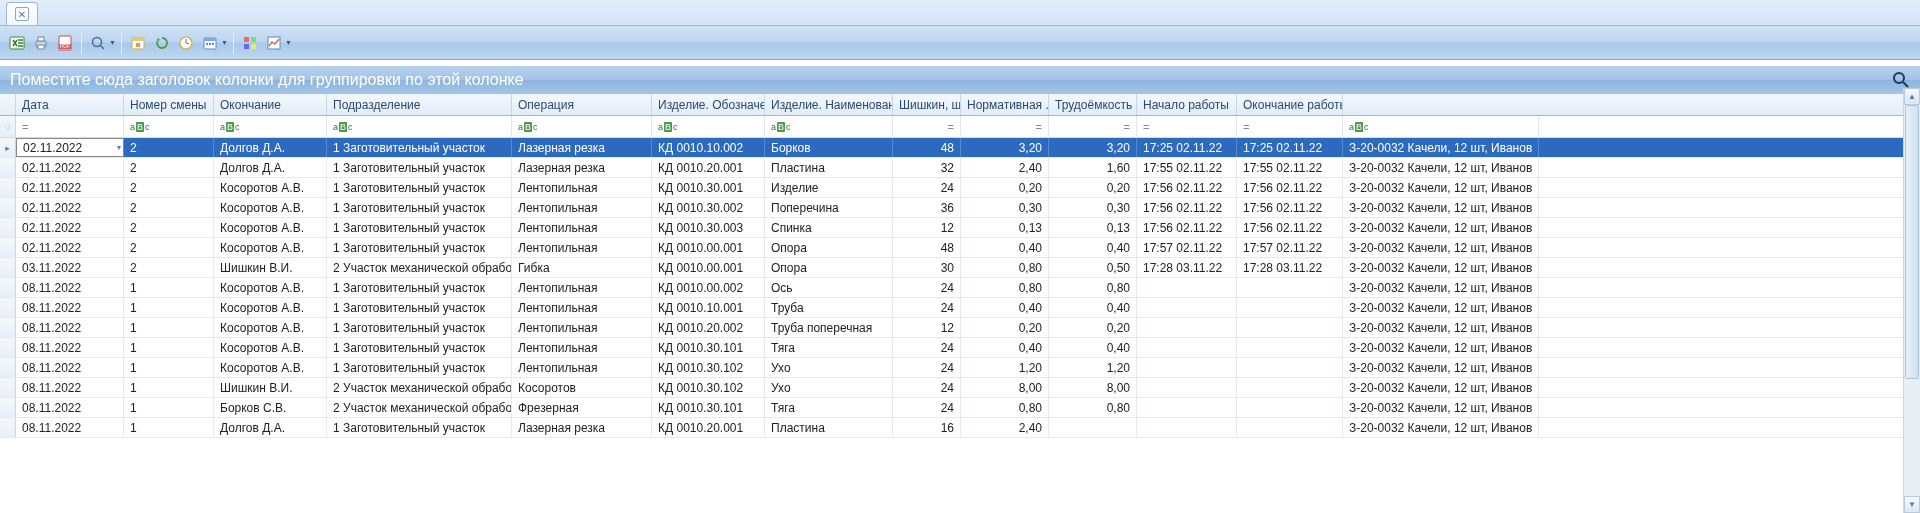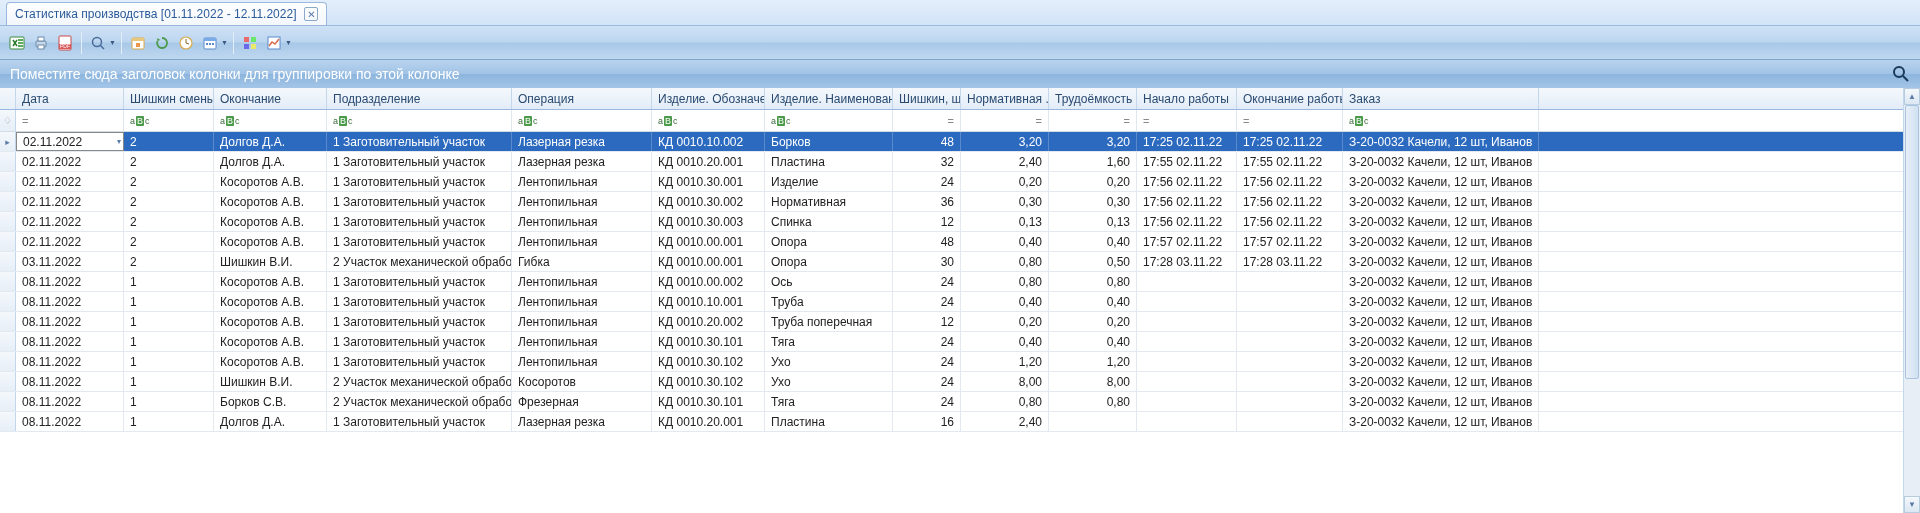--- a/index.html
+++ b/index.html
@@ -7,21 +7,21 @@
 
 .tab-bar { background: linear-gradient(#e2eefb, #d2e4f7); height: 26px; border-bottom: 1px solid #9ab8dd; padding-left: 6px; display: flex; align-items: flex-end; }
 .tab { background: linear-gradient(#fefefe, #f3f7fc); border: 1px solid #9ab8dd; border-bottom: none; border-radius: 4px 4px 0 0; padding: 4px 8px; display: flex; align-items: center; gap: 8px; color: #2a5a9a; font-size: 12px; }
 .tab-close { width: 14px; height: 14px; border: 1px solid #8aa8c8; border-radius: 2px; display: flex; align-items: center; justify-content: center; font-size: 10px; color: #5a7aa8; cursor: pointer; }
 
 .toolbar { background: linear-gradient(#cfe2f6, #bcd5ef 49%, #a7c8e8 51%, #bfd7f0); height: 34px; border-bottom: 1px solid #7fa6cf; display: flex; align-items: center; padding: 0 6px; gap: 2px; }
 .tb-btn { width: 22px; height: 22px; display: flex; align-items: center; justify-content: center; border-radius: 3px; cursor: pointer; }
 .tb-sep { width: 1px; height: 22px; background: #8cb0d6; margin: 0 3px; border-right: 1px solid #e4eef9; }
 .dd-arrow { font-size: 7px; color: #3a5a85; margin-left: -2px; align-self: center; }
 
-.group-panel { background: linear-gradient(#b9d3ee, #a1c3e6 49%, #8db5dd 51%, #a3c5e7); color: #fff; font-size: 14px; padding: 6px 10px; display: flex; align-items: center; justify-content: space-between; height: 28px; }
+.group-panel { background: linear-gradient(#b9d3ee, #a1c3e6 49%, #8db5dd 51%, #a3c5e7); color: #fff; font-size: 16px; padding: 6px 10px; display: flex; align-items: center; justify-content: space-between; height: 28px; margin-top: 6px; }
 .search-ic { font-size: 18px; color: #2a4a70; cursor: pointer; }
 
 .grid { position: relative; width: 100%; }
 .cols { display: flex; background: linear-gradient(#f4f8fc, #e2ecf7); border-bottom: 1px solid #9ab8dd; height: 22px; }
 .col-h { border-right: 1px solid #c3d6ea; padding: 3px 6px; color: #2a4a70; display: flex; align-items: center; overflow: hidden; white-space: nowrap; text-overflow: ellipsis; cursor: pointer; position: relative; }
 .col-h:first-child { border-left: 1px solid #c3d6ea; }
 
 .filter-row { display: flex; background: #fff; border-bottom: 1px solid #d0dce8; height: 22px; }
 .fcell { border-right: 1px solid #e0e7ef; padding: 2px 6px; display: flex; align-items: center; overflow: hidden; color: #888; font-size: 11px; }
 .f-ic { font-size: 10px; color: #a0a8b0; }
@@ -64,21 +64,20 @@
 .w12{ width: 106px; min-width:106px; }
 .w13{ width: 196px; min-width:196px; }
 
 svg { display: block; }
 </style>
 </head>
 <body>
 
 <div class="tab-bar">
   <div class="tab">
-    <span>Статистика производства [01.11.2022 - 12.11.2022]</span>
     <span class="tab-close">✕</span>
   </div>
 </div>
 
 <div class="toolbar">
   <div class="tb-btn">
       <svg width="16" height="16">
         <rect x="1" y="2" width="14" height="12" rx="1" fill="#fff" stroke="#3a8a3a"></rect>
         <path d="M4 5 L8 11 M8 5 L4 11" stroke="#2a7a2a" stroke-width="1.5"></path>
         <rect x="9" y="4" width="5" height="2" fill="#5aaa5a"></rect>
@@ -165,32 +164,31 @@
         <circle cx="7" cy="7" r="5" fill="none" stroke="#1a3a5a" stroke-width="2"></circle>
         <line x1="11" y1="11" x2="16" y2="16" stroke="#1a3a5a" stroke-width="2"></line>
       </svg>
   </span>
 </div>
 
 <div class="grid">
   <div class="cols">
     <div class="row-ind w0"></div>
     <div class="col-h w1">Дата</div>
-    <div class="col-h w2">Шишкин смены</div>
+    <div class="col-h w2">Номер смены</div>
     <div class="col-h w3">Окончание</div>
     <div class="col-h w4">Подразделение</div>
     <div class="col-h w5">Операция</div>
     <div class="col-h w6">Изделие. Обозначе...</div>
     <div class="col-h w7">Изделие. Наименование</div>
     <div class="col-h w8">Шишкин, шт</div>
     <div class="col-h w9">Нормативная ...</div>
     <div class="col-h w10">Трудоёмкость ...</div>
     <div class="col-h w11">Начало работы</div>
     <div class="col-h w12">Окончание работы</div>
-    <div class="col-h w13">Заказ</div>
   </div>
 
   <div class="filter-row">
     <div class="row-ind w0">
         <span class="f-ic">♢</span>
       </div>
     <div class="fcell w1">
         <span>=</span>
       </div>
     <div class="fcell w2">
@@ -309,21 +307,21 @@
         <div class="cell w13">З-20-0032 Качели, 12 шт, Иванов</div>
       </div>
       <div class="row">
         <div class="row-ind w0"></div>
         <div class="cell w1">02.11.2022</div>
         <div class="cell w2">2</div>
         <div class="cell w3">Косоротов А.В.</div>
         <div class="cell w4">1 Заготовительный участок</div>
         <div class="cell w5">Лентопильная</div>
         <div class="cell w6">КД 0010.30.002</div>
-        <div class="cell w7">Нормативная</div>
+        <div class="cell w7">Поперечина</div>
         <div class="cell w8 num">36</div>
         <div class="cell w9 num">0,30</div>
         <div class="cell w10 num">0,30</div>
         <div class="cell w11">17:56 02.11.22</div>
         <div class="cell w12">17:56 02.11.22</div>
         <div class="cell w13">З-20-0032 Качели, 12 шт, Иванов</div>
       </div>
       <div class="row">
         <div class="row-ind w0"></div>
         <div class="cell w1">02.11.2022</div>

